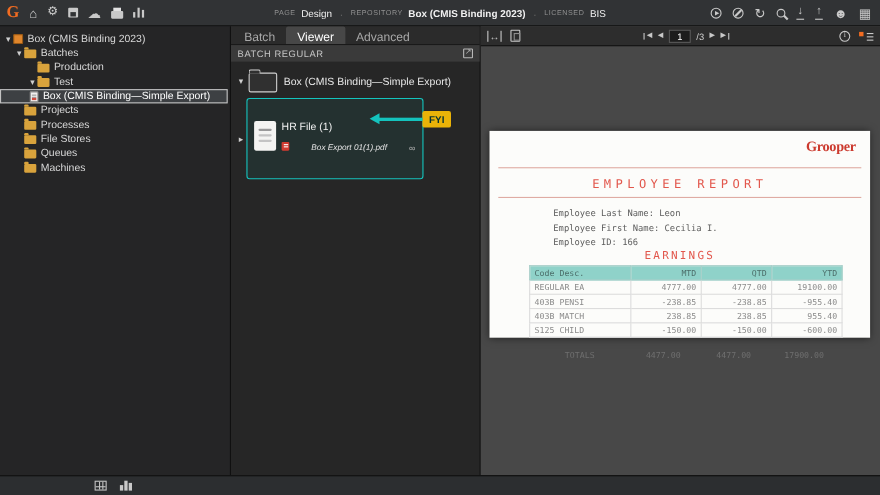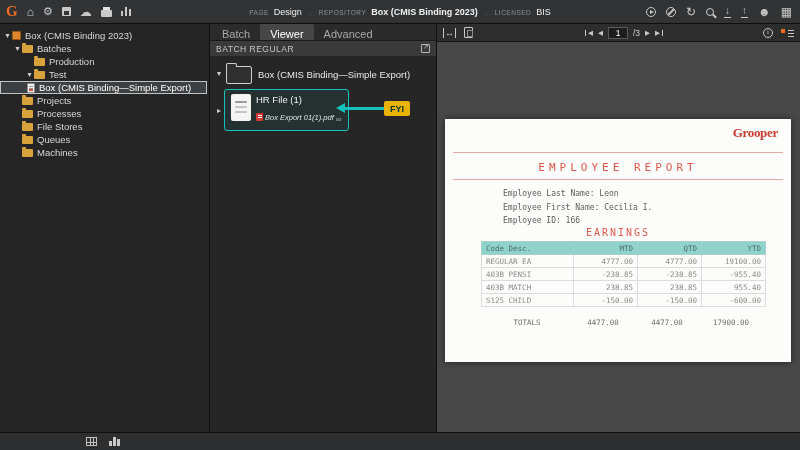--- a/index.html
+++ b/index.html
@@ -63,25 +63,25 @@
   .tab.active{background:#474747;color:#fff;border-radius:2px 2px 0 0}
   .bc-header{height:15px;background:#3a3a3a;color:#c6c6c6;font-size:8.5px;letter-spacing:.5px;display:flex;align-items:center;padding:0 6px}
   .i-popout{margin-left:auto;width:9px;height:9px;border:1px solid #b8b8b8;border-radius:1px;position:relative}
   .i-popout::before{content:"↗";position:absolute;right:0px;top:-2px;font-size:7px;color:#b8b8b8}
   .bc-body{padding:6px 4px 0 4px}
   .bcrow{display:flex;align-items:center;margin-bottom:5px}
   .bcrow .arrow{width:10px;flex:none;font-size:8px;color:#cfcfcf;text-align:center}
   .big-folder{width:26px;height:18px;background:#303030;border:1px solid #cfcfcf;border-radius:2px;position:relative;margin:4px 6px 0 2px;flex:none}
   .big-folder::before{content:"";position:absolute;top:-4px;left:-1px;width:9px;height:3px;background:#303030;border:1px solid #cfcfcf;border-bottom:none;border-radius:2px 2px 0 0}
   .bc-folder-label{font-size:9.5px;color:#e8e8e8;margin-top:3px}
-  .doc-card{display:flex;gap:5px;border:1px solid #14c3bd;border-radius:3px;background:rgba(20,195,189,.07);padding:4px 6px;align-items:flex-start}
+  .doc-card{display:flex;gap:5px;border:1px solid #14c3bd;border-radius:3px;background:rgba(20,195,189,.07);padding:20px 6px;align-items:flex-start}
   .doc-icon{width:20px;height:27px;background:#f4f4f2;border-radius:2px;position:relative;flex:none}
   .doc-icon::before{content:"";position:absolute;left:4px;top:7px;width:12px;height:2px;background:#9a9a9a;box-shadow:0 5px 0 #c4c4c4,0 10px 0 #c4c4c4;border-radius:1px}
   .doc-title{font-size:9.5px;color:#f2f2f2;margin-bottom:3px}
-  .doc-sub{display:flex;align-items:center;gap:2px}
+  .doc-sub{display:flex;align-items:center;gap:20px}
   .pdf-ic{width:7px;height:8px;background:#d23b31;border-radius:1px;flex:none;position:relative}
   .pdf-ic::before{content:"";position:absolute;left:1.5px;top:2px;width:4px;height:1px;background:#fff;box-shadow:0 2px 0 #fff}
   .doc-subtext{font-size:7.5px;font-style:italic;color:#e2e2e2;white-space:nowrap}
   .link-ic::before{content:"∞";font-size:8px;color:#b5b5b5}
 
   
   .fyi{position:absolute;left:344px;top:101px;display:flex;align-items:center;z-index:6}
   .fyi-arrow{width:40px;height:2.5px;background:#14c3bd;position:relative;flex:none}
   .fyi-arrow::before{content:"";position:absolute;left:-8px;top:-4.5px;border-top:5.5px solid transparent;border-bottom:5.5px solid transparent;border-right:9px solid #14c3bd}
   .fyi-label{background:#eab308;color:#063230;font-weight:bold;font-size:9px;padding:2.5px 6px;border-radius:2px}
@@ -104,21 +104,21 @@
   .page-total{font-size:8.5px;color:#cfcfcf}
   .vicons{position:absolute;right:6px;top:0;height:18px;display:flex;align-items:center;gap:8px}
   .i-info{width:10px;height:10px;border:1px solid #c8c8c8;border-radius:50%;position:relative}
   .i-info::before{content:"i";position:absolute;left:0;right:0;top:-1px;text-align:center;font-size:7px;color:#c8c8c8;font-family:"Liberation Serif",serif}
   .i-thumbs{width:13px;height:10px;position:relative}
   .i-thumbs::before{content:"";position:absolute;left:0;top:1px;width:4px;height:4px;background:#f26c21}
   .i-thumbs::after{content:"";position:absolute;right:0;top:2px;width:6px;height:1px;background:#c8c8c8;box-shadow:0 3px 0 #c8c8c8,0 6px 0 #c8c8c8}
   .docarea{position:relative;height:390px}
 
   
-  .page{position:absolute;left:8px;top:77px;width:346px;height:243px;background:#fcfcfa;box-shadow:0 0 7px rgba(0,0,0,.55);font-family:"DejaVu Sans Mono",monospace}
+  .page{position:absolute;left:8px;top:77px;width:346px;height:188px;background:#fcfcfa;box-shadow:0 0 7px rgba(0,0,0,.55);font-family:"DejaVu Sans Mono",monospace}
   .p-logo{position:absolute;top:6px;right:13px;font-family:"Liberation Serif",serif;font-weight:bold;font-size:13px;color:#cc3b2f;letter-spacing:-.3px}
   .p-titlewrap{position:absolute;top:33px;left:8px;right:8px;text-align:center;border-top:1px solid #dfab a3;border-top:1px solid #dfaba3;border-bottom:1px solid #dfaba3;padding:3px 0 4px}
   .p-title{color:#e2574c;font-size:11px;letter-spacing:4px}
   .p-info{position:absolute;top:68px;left:58px;font-size:8px;line-height:13.5px;color:#5d5d5d}
   .p-earnings{position:absolute;top:108px;left:0;right:0;text-align:center;color:#e2574c;font-size:10px;letter-spacing:2px}
   .etable{position:absolute;left:36px;top:122px;width:284px;border-collapse:collapse;table-layout:fixed;font-size:7.5px;color:#8b8b8b;border:1px solid #9fccc6}
   .etable th{background:#8fd2c9;color:#4c6e6a;font-weight:normal;text-align:left;padding:1.5px 4px;border:1px solid #a9cfc9}
   .etable td{padding:1.5px 4px;border:1px solid #dcdcdc}
   .etable .num{text-align:right}
   .totals{position:absolute;left:36px;top:199px;width:284px;display:flex;font-size:7.5px;color:#6f6f6f}

